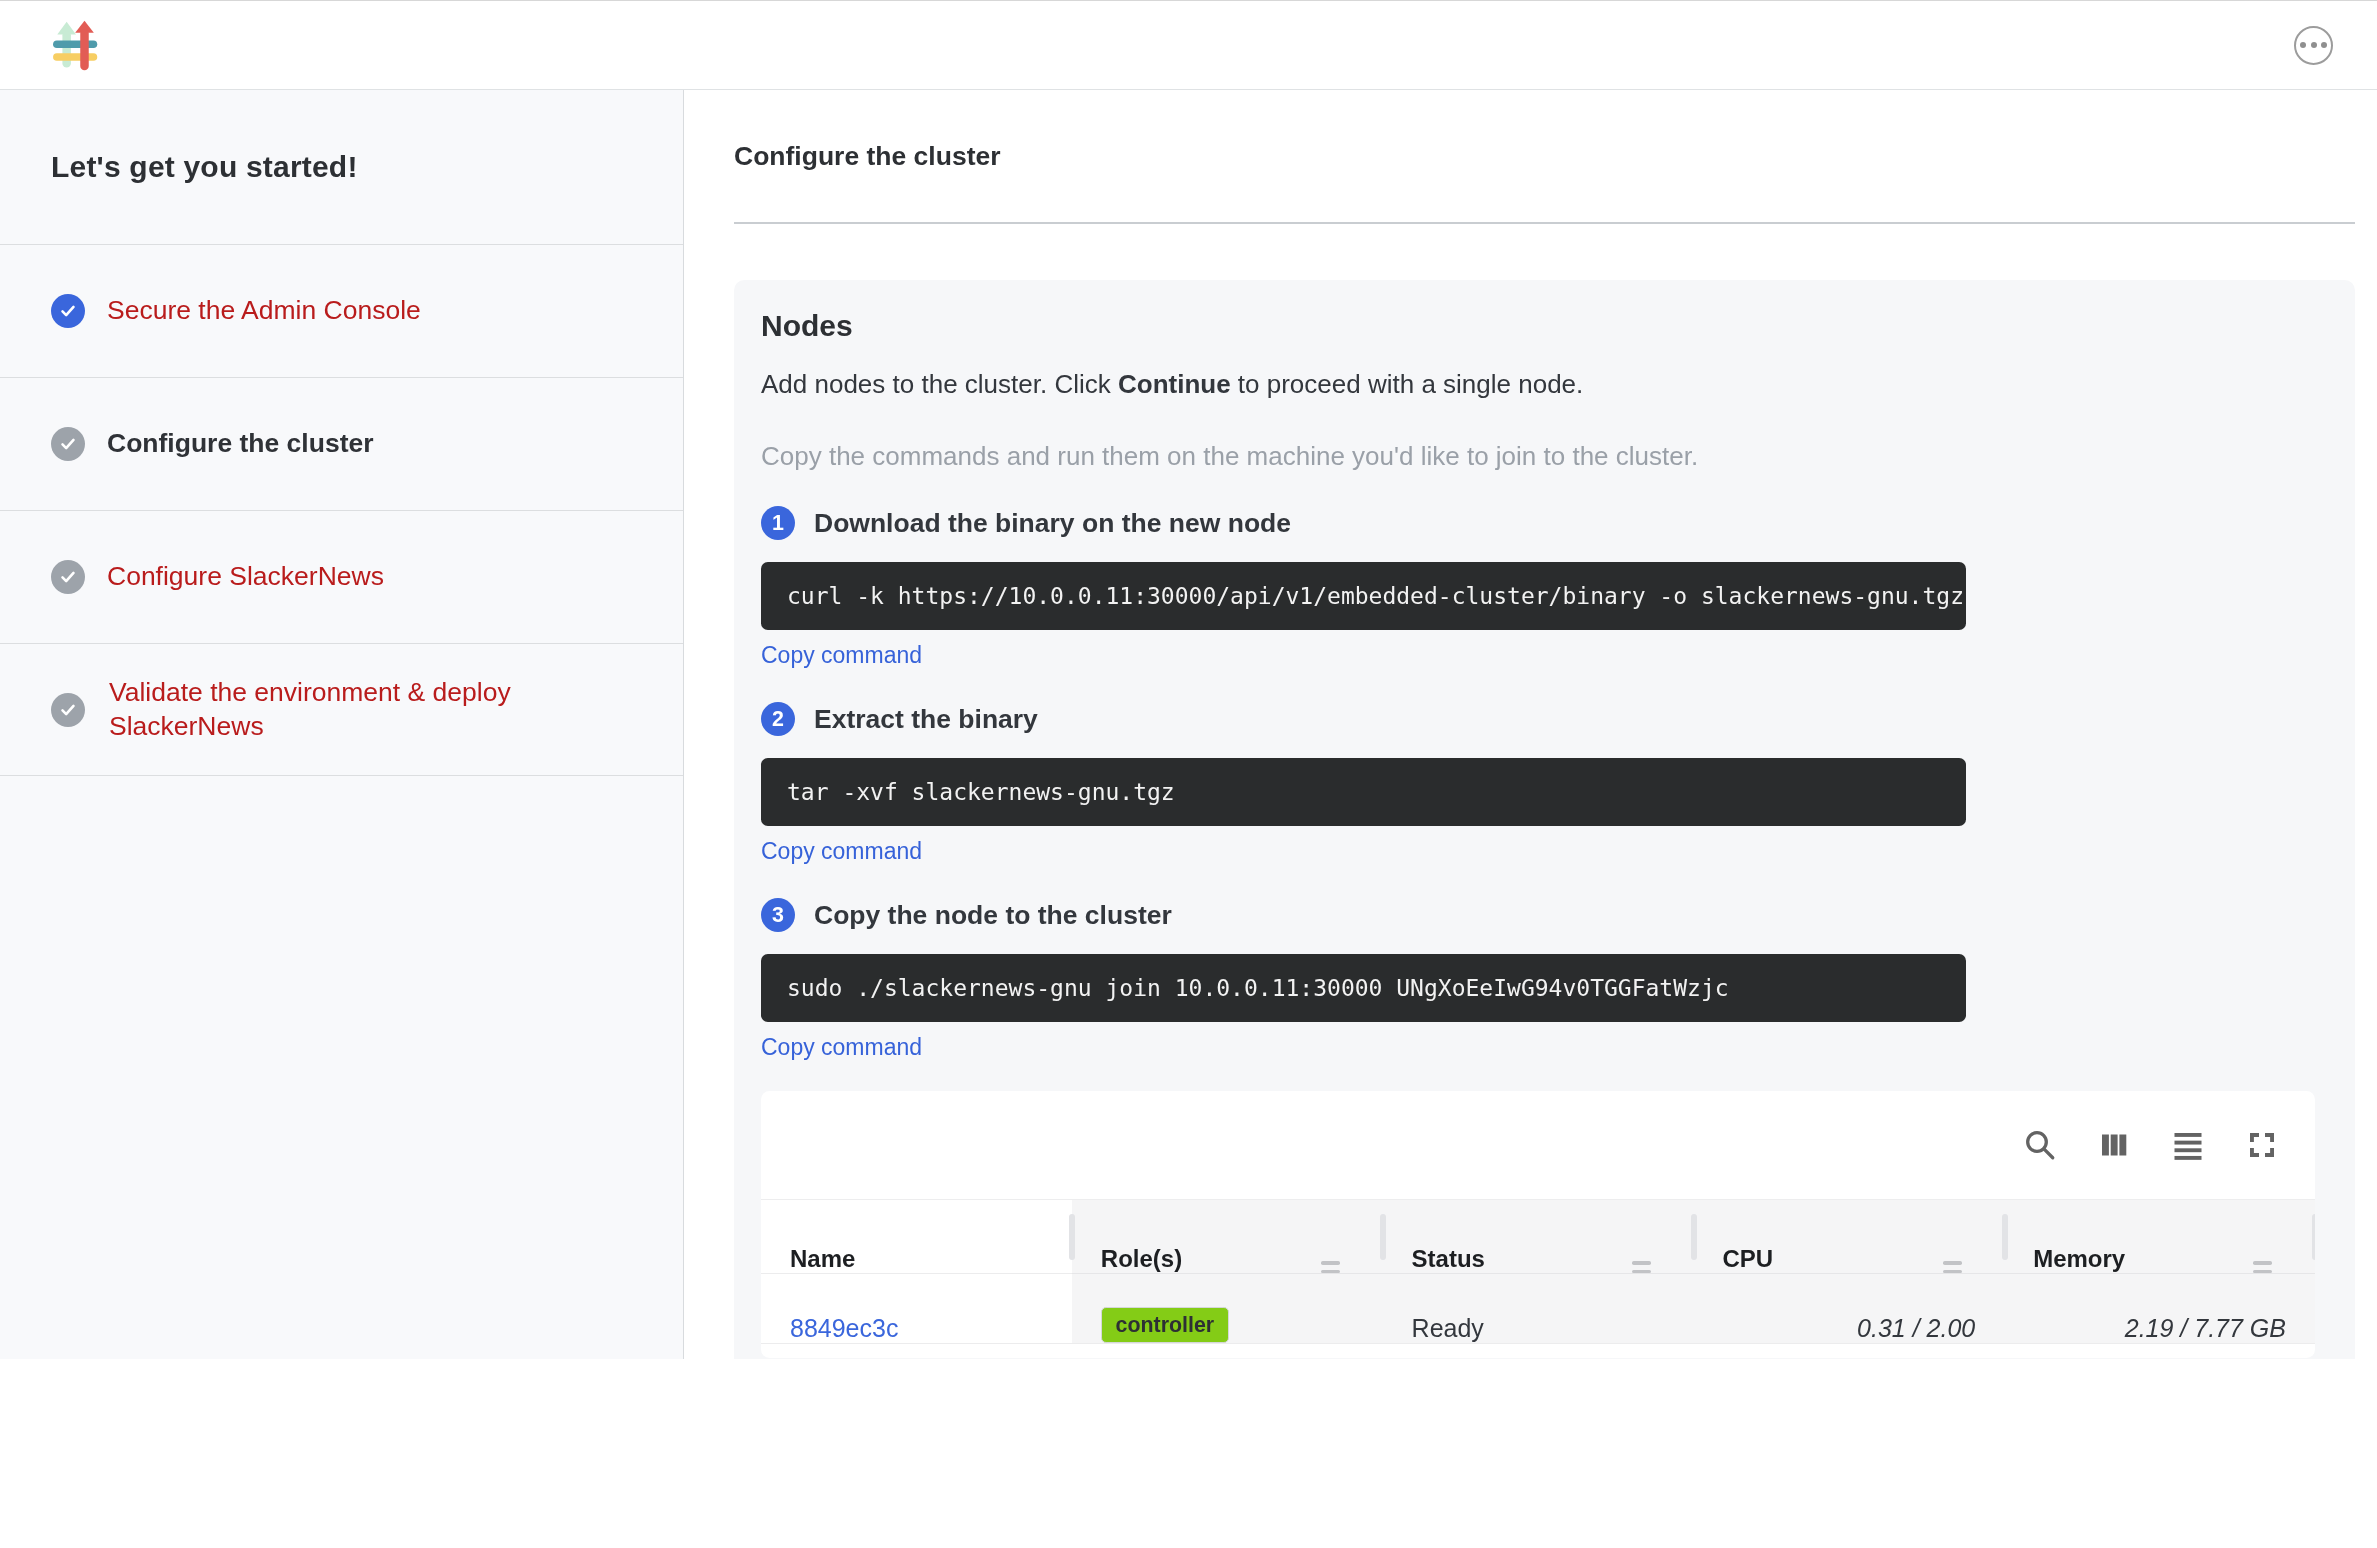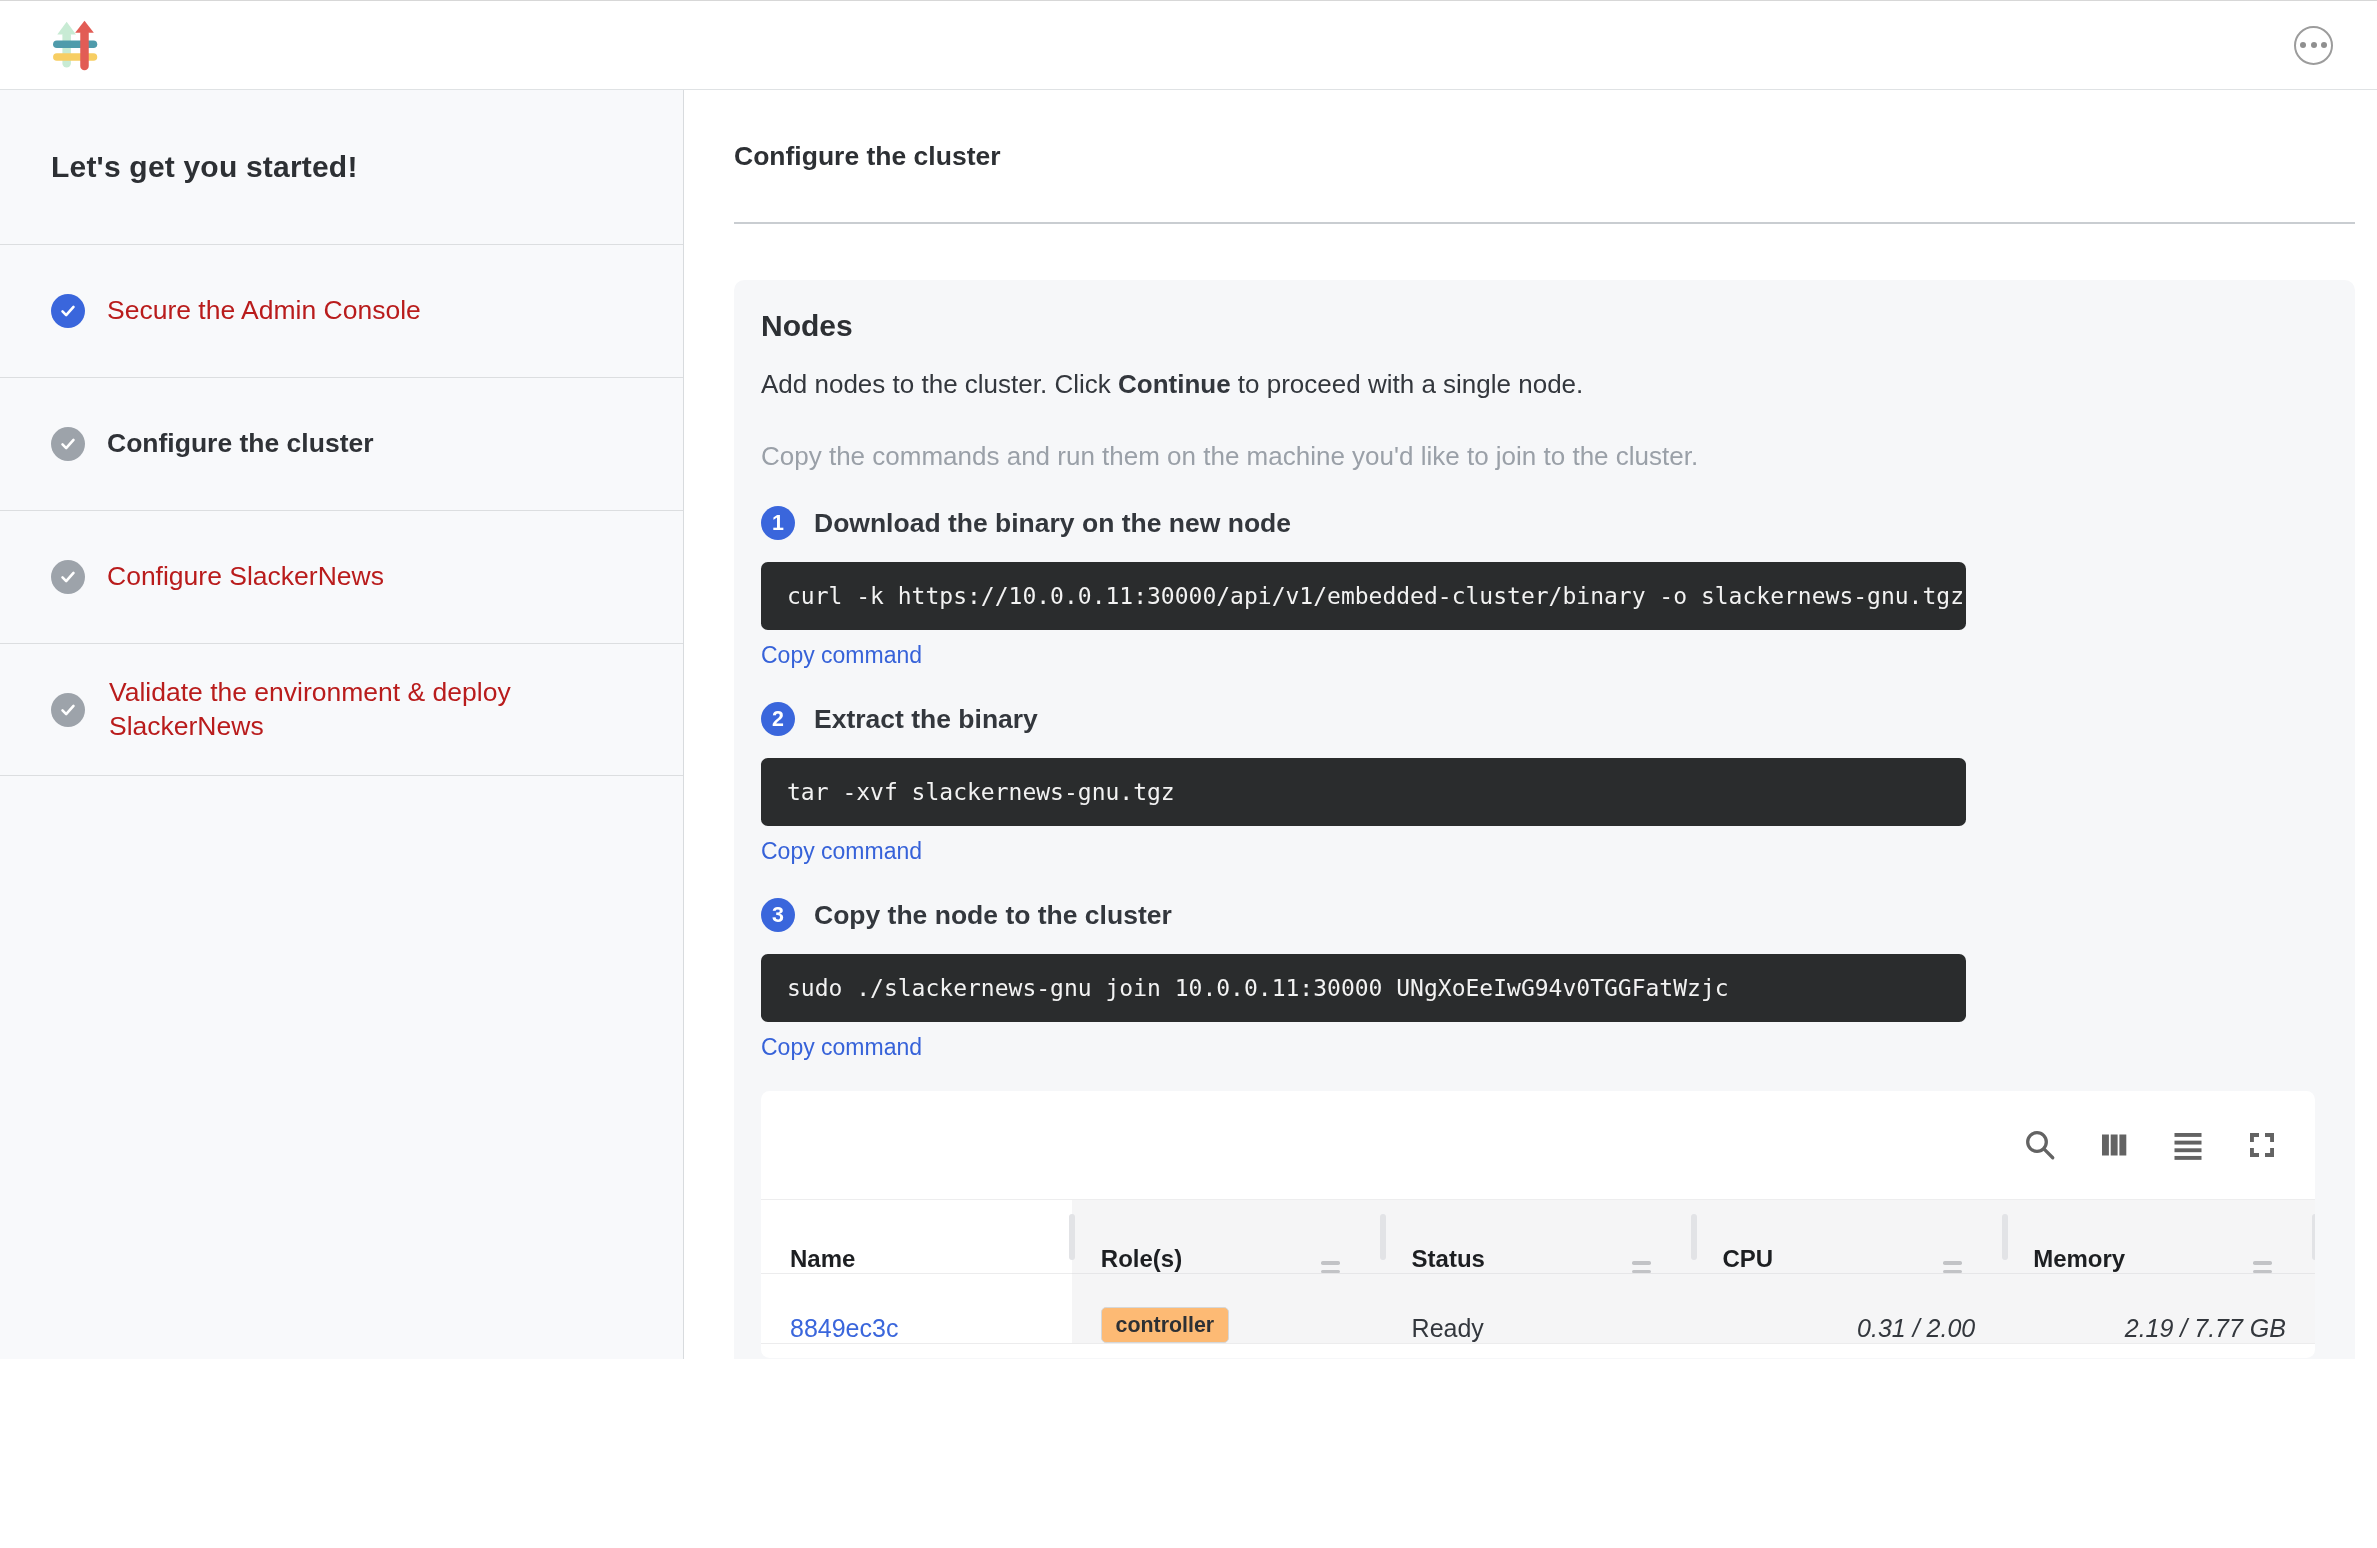--- a/index.html
+++ b/index.html
@@ -66,21 +66,21 @@
   .tb-head .tb-cell { height:73px; font-size:24px; font-weight:bold; color:#1d1f22; }
   .tb-data .tb-cell { height:70px; font-size:25px; color:#33373d; border-top:1.7px solid #ececed; }
   .tb-cell.shade { background:#f5f5f6; }
   .tb-data .tb-cell.shade { border-top-color:#e6e6e8; }
   .tb-data { border-bottom:1.7px solid #ececed; }
   .sep { position:absolute; right:-3.4px; top:50%; transform:translateY(-50%); width:6px; height:46px;
          border-radius:3.4px; background:#e2e3e6; z-index:2; }
   .colmenu { margin-left:auto; display:flex; flex-direction:column; gap:5.1px; padding-right:13.7px; cursor:pointer; }
   .colmenu i { display:block; width:19px; height:3.4px; background:#c2c3c6; border-radius:1.7px; }
   .name-link { color:#3a66dc; text-decoration:none; font-weight:500; cursor:pointer; }
-  .chip { display:inline-block; background:#fdba74; border:1.7px solid #d5d7d9; border-radius:5.1px;
+  .chip { display:inline-block; background:#84cc16; border:1.7px solid #d5d7d9; border-radius:5.1px;
           padding:4.3px 13.7px; font-size:21.4px; font-weight:bold; color:#2d3034; }
   .num-cell { justify-content:flex-end;font-style:italic; }
   .tb-bottom { height:13.7px; }
 
   .card-actions { display:flex; justify-content:flex-end; margin-top:31px; }
   .continue-btn { background:#3a66dc; border:none; border-bottom:5.1px solid #2e51b6; border-radius:7.7px;
                   color:#fff; font-family:"Liberation Sans", sans-serif; font-size:25px; font-weight:bold;
                   padding:13.7px 29px 11px 29px; cursor:pointer; }
 
   

